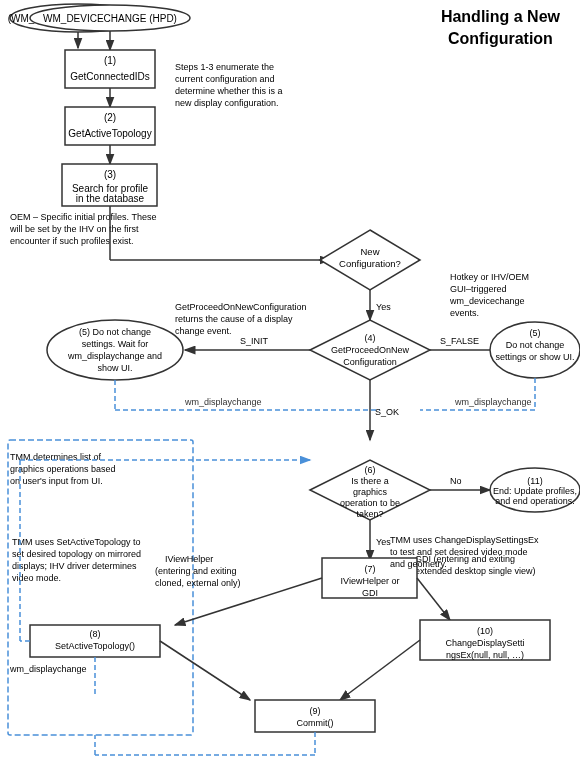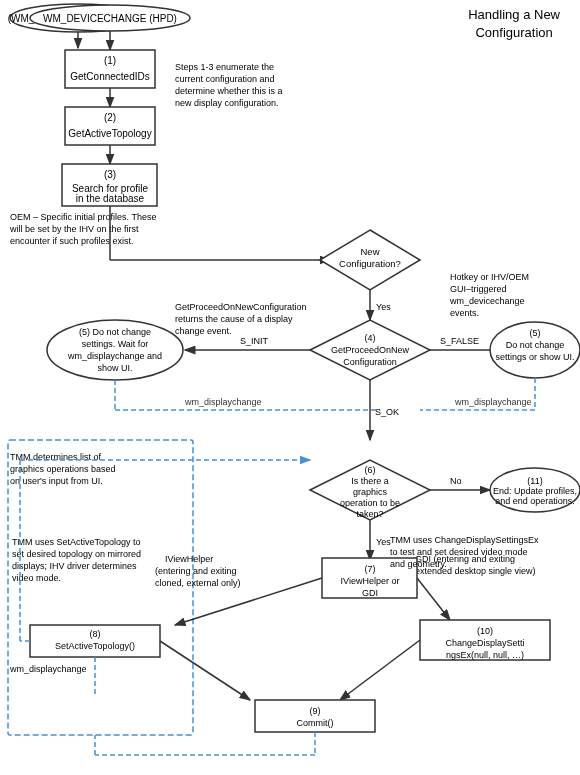--- a/index.html
+++ b/index.html
@@ -21,22 +21,22 @@
       position: absolute;
       top: 0; left: 0;
       width: 580px;
       height: 775px;
     }
     .title {
       position: absolute;
       top: 6px;
       right: 20px;
       text-align: center;
-      font-weight: normal;
-      font-size: 13px;
+      font-weight: bold;
+      font-size: 16px;
       line-height: 1.4;
     }
   </style>
 </head>
 <body>
 
 <div class="diagram-container">
   <div class="title">Handling a New<br>Configuration</div>
 
   <svg class="diagram-svg" viewBox="0 0 580 775">

